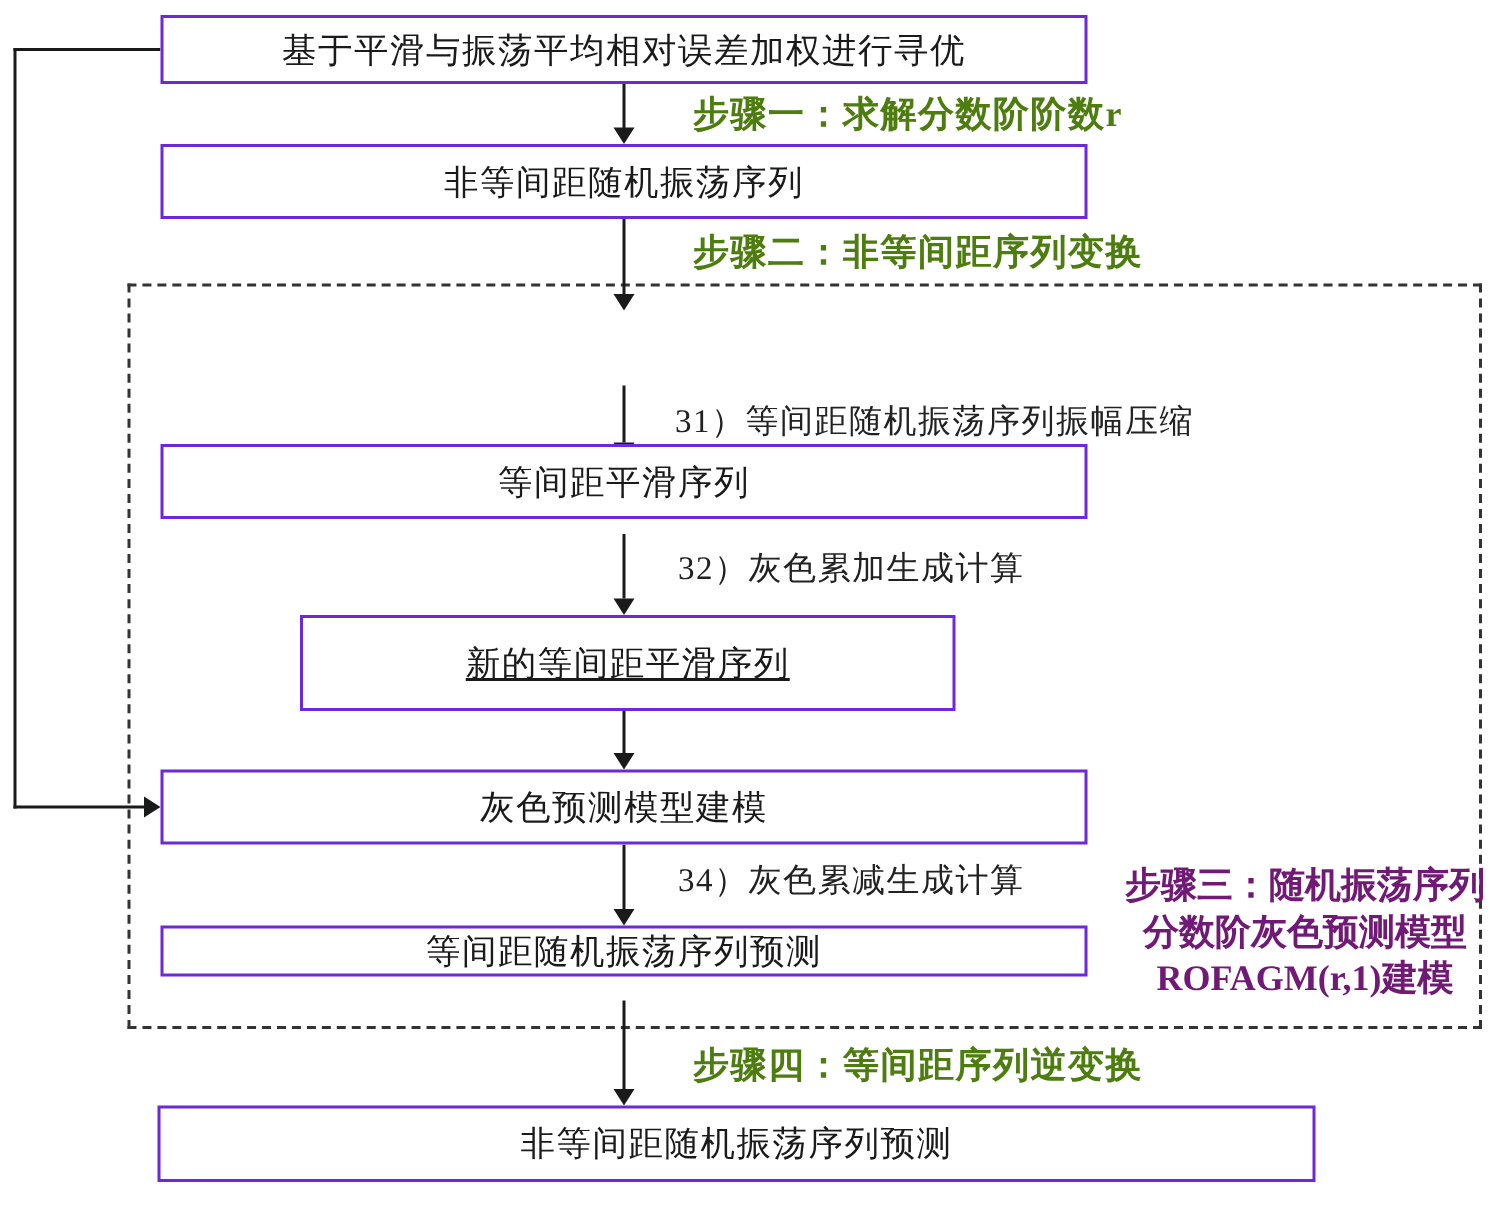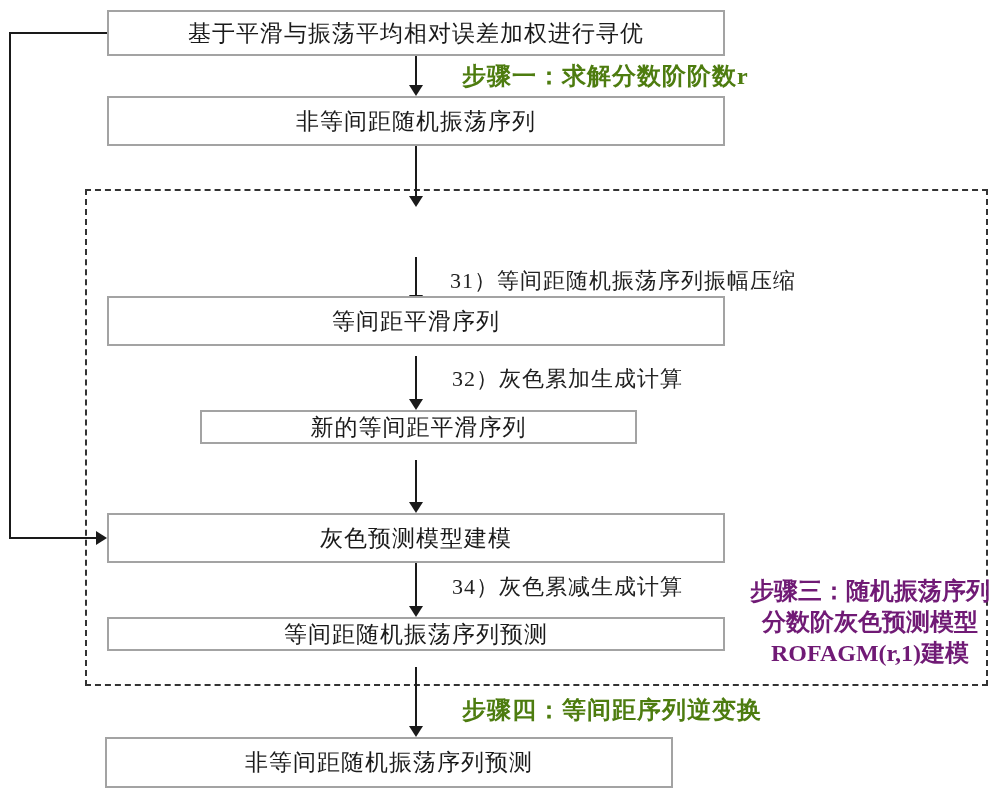--- a/index.html
+++ b/index.html
@@ -1,21 +1,21 @@
 <!DOCTYPE html>
 <html><head>
 <meta charset="utf-8">
 <style>
   html,body{margin:0;padding:0;background:#fff;}
   #canvas{
     position:relative;width:1000px;height:803px;background:#ffffff;
     font-family:"Liberation Serif","DejaVu Serif",serif;color:#1a1a1a;overflow:hidden;
   }
   .flow-box{
-    position:absolute;border:2px solid #a3a3a3;background:#ffffff;
+    position:absolute;border:2px solid #6d28d9;background:#ffffff;
     display:flex;align-items:center;justify-content:center;
     font-size:23px;letter-spacing:1px;text-align:center;box-sizing:border-box;
   }
   .vline{position:absolute;width:2px;background:#1a1a1a;}
   .hline{position:absolute;height:2px;background:#1a1a1a;}
   .ah-down{position:absolute;width:0;height:0;
     border-left:7px solid transparent;border-right:7px solid transparent;
     border-top:11px solid #1a1a1a;}
   .ah-right{position:absolute;width:0;height:0;
     border-top:7px solid transparent;border-bottom:7px solid transparent;
@@ -70,30 +70,31 @@
   <div class="vline" style="left:415px;top:667px;height:59px;"></div>
   <div class="ah-down" style="left:409px;top:726px;"></div>
 
   <div class="flow-box" style="left:107px;top:10px;width:618px;height:46px;">基于平滑与振荡平均相对误差加权进行寻优</div>
 
   <div class="flow-box" style="left:107px;top:96px;width:618px;height:50px;">非等间距随机振荡序列</div>
 
 
   <div class="flow-box" style="left:107px;top:296px;width:618px;height:50px;">等间距平滑序列</div>
 
-  <div class="flow-box" style="left:200px;top:410px;width:437px;height:34px;">新的等间距平滑序列</div>
+  <div class="flow-box" style="left:200px;top:410px;width:437px;height:64px;text-decoration:underline;">新的等间距平滑序列</div>
 
   <div class="flow-box" style="left:107px;top:513px;width:618px;height:50px;">灰色预测模型建模</div>
 
   <div class="flow-box" style="left:107px;top:617px;width:618px;height:34px;">等间距随机振荡序列预测</div>
 
-  <div class="flow-box" style="left:105px;top:737px;width:568px;height:51px;">非等间距随机振荡序列预测</div>
+  <div class="flow-box" style="left:105px;top:737px;width:772px;height:51px;">非等间距随机振荡序列预测</div>
 
   <div class="step-label" style="left:462px;top:60px;">步骤一：求解分数阶阶数r</div>
 
+  <div class="step-label" style="left:462px;top:152px;">步骤二：非等间距序列变换</div>
 
   <div class="step-label" style="left:462px;top:694px;">步骤四：等间距序列逆变换</div>
 
   <div class="step3-block">
     <span>步骤三：随机振荡序列</span>
     <span>分数阶灰色预测模型</span>
     <span>ROFAGM(r,1)建模</span>
   </div>
 
   <div class="substep-label" style="left:450px;top:266px;">31）等间距随机振荡序列振幅压缩</div>

